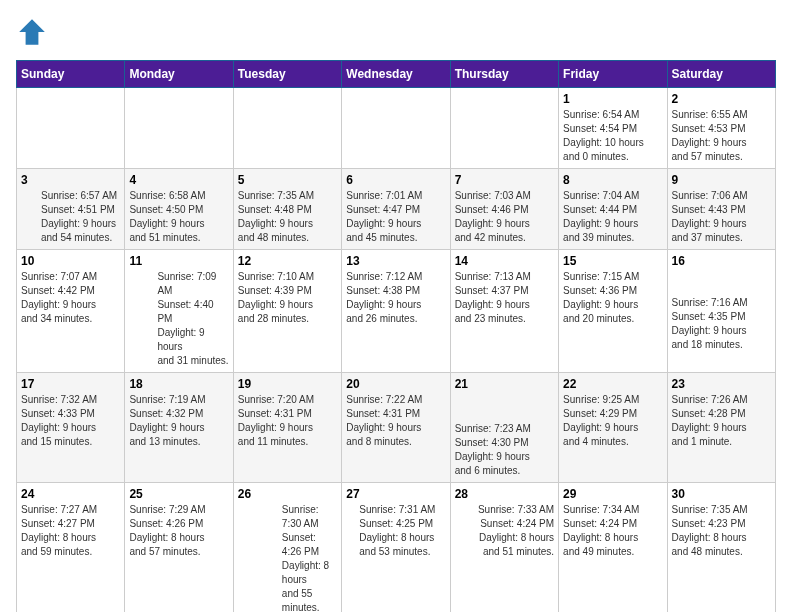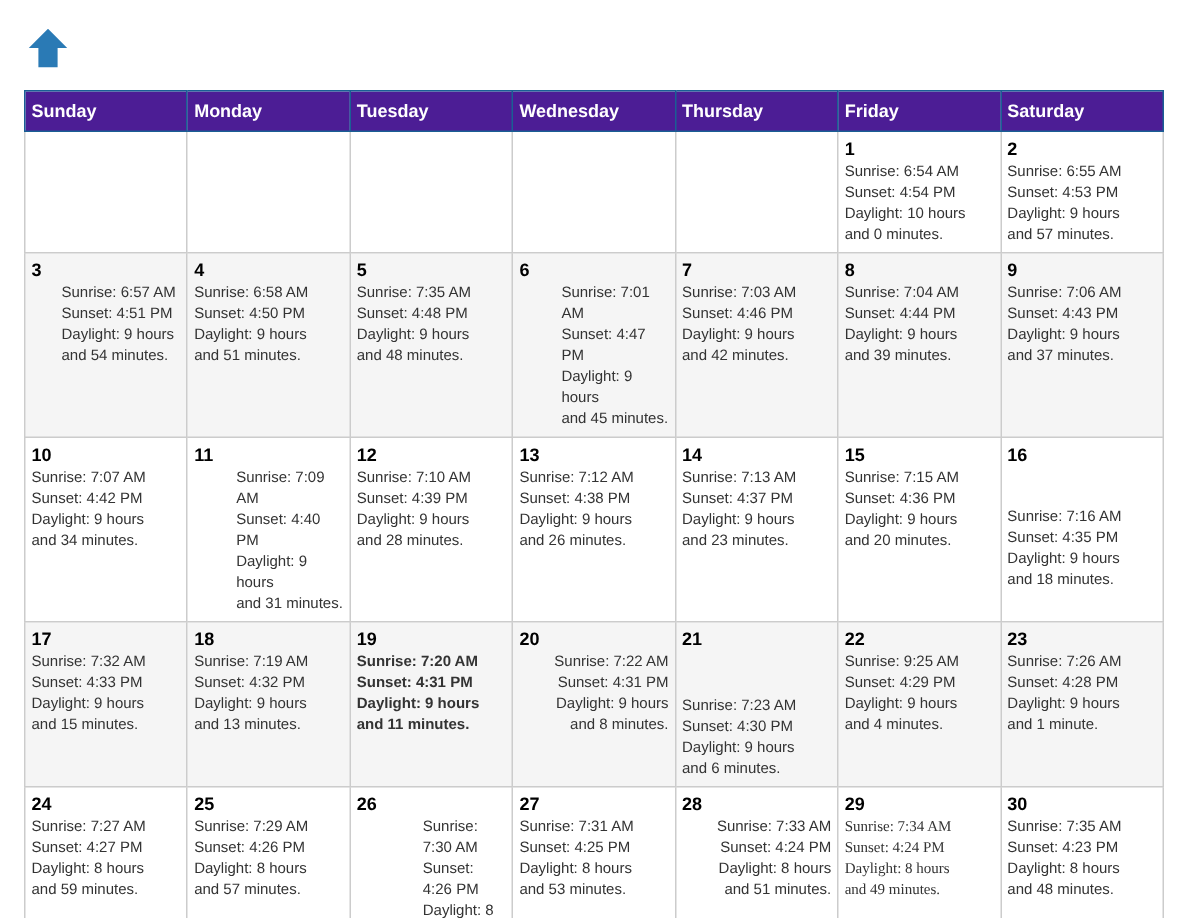--- a/index.html
+++ b/index.html
@@ -148,21 +148,21 @@
         </td>
         <td>
           <div class="day-num">5</div>
           <div class="day-info" style="white-space: pre-line;">Sunrise: 7:35 AM
 Sunset: 4:48 PM
 Daylight: 9 hours
 and 48 minutes.</div>
         </td>
         <td>
           <div class="day-num">6</div>
-          <div class="day-info" style="white-space: pre-line; margin-left: 28px;">Sunrise: 7:01 AM
+          <div class="day-info" style="white-space: pre-line;">Sunrise: 7:01 AM
 Sunset: 4:47 PM
 Daylight: 9 hours
 and 45 minutes.</div>
         </td>
         <td>
           <div class="day-num">7</div>
           <div class="day-info" style="white-space: pre-line;">Sunrise: 7:03 AM
 Sunset: 4:46 PM
 Daylight: 9 hours
 and 42 minutes.</div>
@@ -243,28 +243,28 @@
         </td>
         <td>
           <div class="day-num">18</div>
           <div class="day-info" style="white-space: pre-line;">Sunrise: 7:19 AM
 Sunset: 4:32 PM
 Daylight: 9 hours
 and 13 minutes.</div>
         </td>
         <td>
           <div class="day-num">19</div>
-          <div class="day-info" style="white-space: pre-line; font-weight: bold;">Sunrise: 7:20 AM
+          <div class="day-info" style="white-space: pre-line;">Sunrise: 7:20 AM
 Sunset: 4:31 PM
 Daylight: 9 hours
 and 11 minutes.</div>
         </td>
         <td>
           <div class="day-num">20</div>
-          <div class="day-info" style="white-space: pre-line; text-align: right;">Sunrise: 7:22 AM
+          <div class="day-info" style="white-space: pre-line;">Sunrise: 7:22 AM
 Sunset: 4:31 PM
 Daylight: 9 hours
 and 8 minutes.</div>
         </td>
         <td>
           <div class="day-num">21</div>
           <div class="day-info" style="white-space: pre-line; margin-top: 31px;">Sunrise: 7:23 AM
 Sunset: 4:30 PM
 Daylight: 9 hours
 and 6 minutes.</div>
@@ -301,35 +301,35 @@
         </td>
         <td>
           <div class="day-num">26</div>
           <div class="day-info" style="white-space: pre-line; margin-left: 44px;">Sunrise: 7:30 AM
 Sunset: 4:26 PM
 Daylight: 8 hours
 and 55 minutes.</div>
         </td>
         <td>
           <div class="day-num">27</div>
-          <div class="day-info" style="white-space: pre-line;">Sunrise: 7:31 AM
+          <div class="day-info" style="white-space: pre-line; margin-left: 13px;">Sunrise: 7:31 AM
 Sunset: 4:25 PM
 Daylight: 8 hours
 and 53 minutes.</div>
         </td>
         <td>
           <div class="day-num">28</div>
           <div class="day-info" style="white-space: pre-line; text-align: right;">Sunrise: 7:33 AM
 Sunset: 4:24 PM
 Daylight: 8 hours
 and 51 minutes.</div>
         </td>
         <td>
           <div class="day-num">29</div>
-          <div class="day-info" style="white-space: pre-line; font-family: Liberation Serif, serif;">Sunrise: 7:34 AM
+          <div class="day-info" style="white-space: pre-line;">Sunrise: 7:34 AM
 Sunset: 4:24 PM
 Daylight: 8 hours
 and 49 minutes.</div>
         </td>
         <td>
           <div class="day-num">30</div>
           <div class="day-info" style="white-space: pre-line;">Sunrise: 7:35 AM
 Sunset: 4:23 PM
 Daylight: 8 hours
 and 48 minutes.</div>

